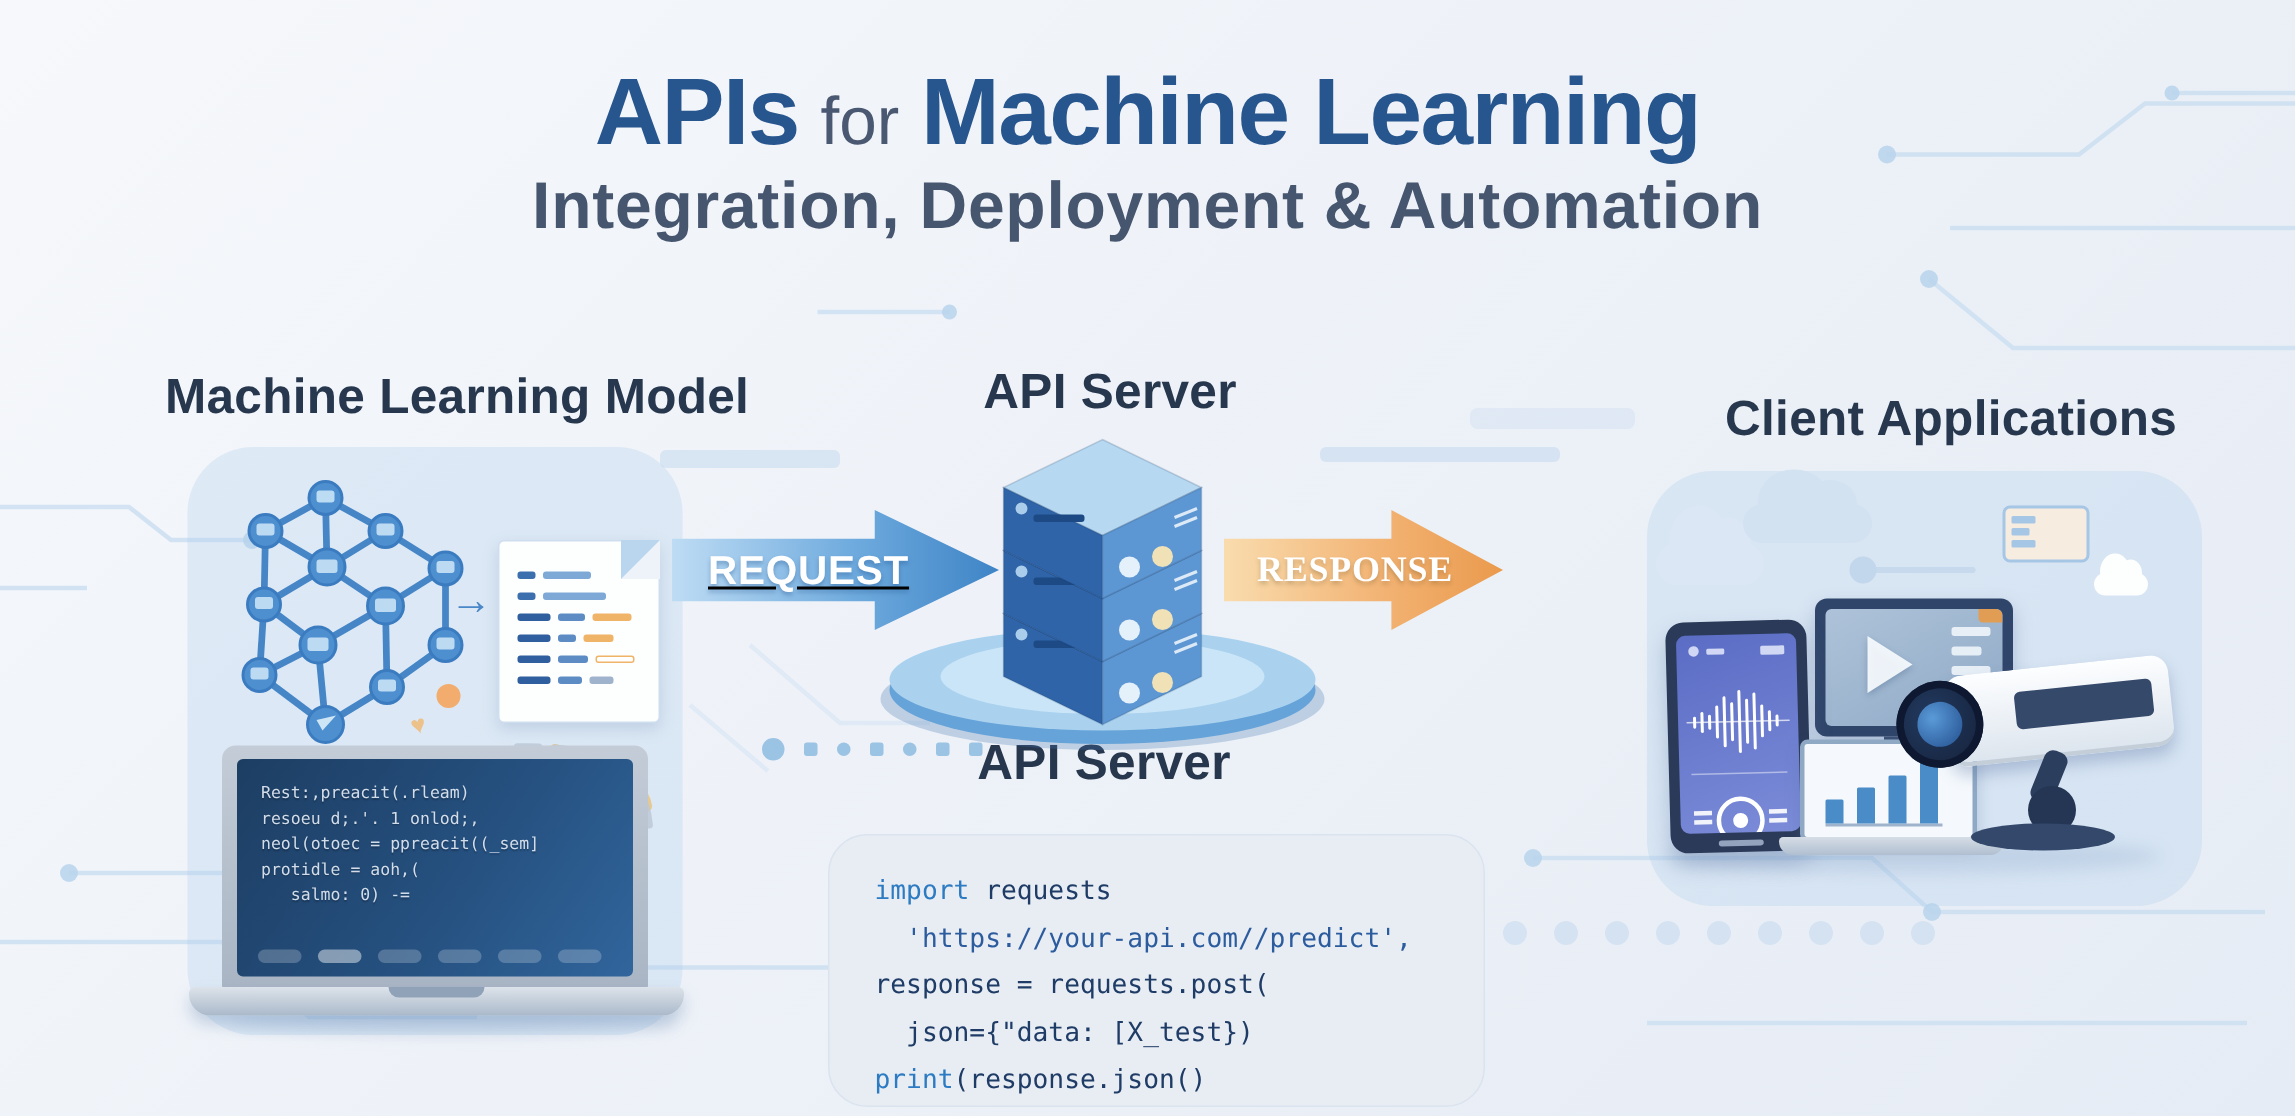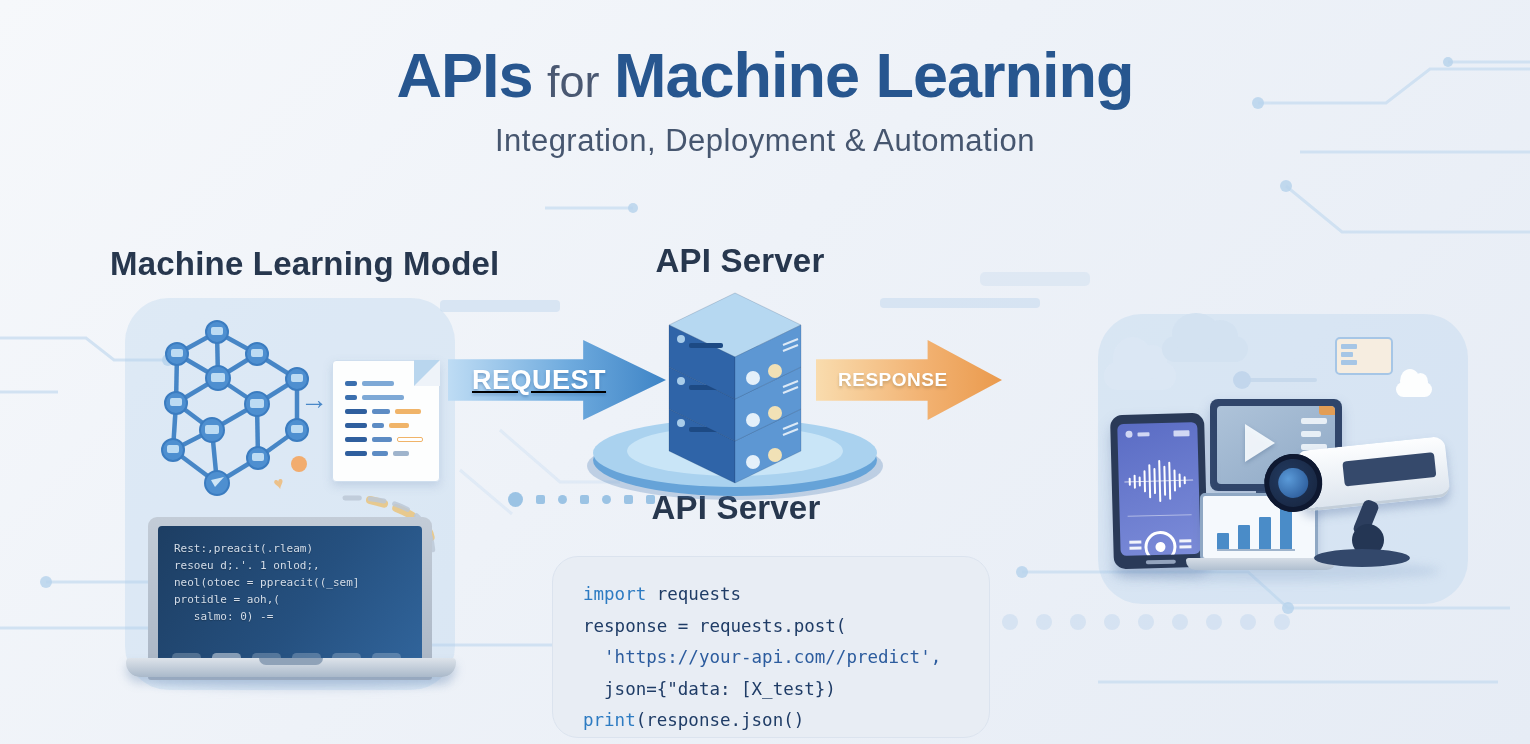--- a/index.html
+++ b/index.html
@@ -9,42 +9,42 @@
   .abs{position:absolute;}
 
   
   .bg-circuit{position:absolute;left:0;top:0;}
 
   
   .header{position:absolute;left:0;top:44px;width:100%;text-align:center;}
   .title{line-height:1;white-space:nowrap;}
   .t-strong{font-size:63px;font-weight:700;color:#27568f;letter-spacing:-1px;}
   .t-light{font-size:45px;font-weight:400;color:#4a5872;margin:0 10px;}
-  .subtitle{margin-top:16px;font-size:31px;font-weight:400;color:#46566f;letter-spacing:.5px;}
+  .subtitle{margin-top:6px;font-size:44px;font-weight:700;color:#46566f;letter-spacing:.5px;}
 
   .sec-heading{font-size:33px;font-weight:600;color:#27374e;letter-spacing:.2px;white-space:nowrap;}
 
   
   .panel{border-radius:44px;background:rgba(176,207,236,.32);}
 
   
   .doc{left:332px;top:360px;width:106px;height:120px;background:#fdfefe;border:1px solid #cfdeee;
        border-radius:4px;box-shadow:0 4px 10px rgba(110,140,180,.25);}
   .doc .fold{position:absolute;right:-1px;top:-1px;width:0;height:0;
        border-top:26px solid #eef3f9;border-left:26px solid #b9d6ee;transform:rotate(90deg);}
   .doc-rows{position:absolute;left:12px;top:20px;display:flex;flex-direction:column;gap:9px;}
   .doc-row{display:flex;gap:5px;align-items:center;}
   .db{height:5px;border-radius:2px;}
   .flow-arrow-mini{left:300px;top:384px;font-size:28px;color:#4a88c8;font-weight:700;}
   .orange-dot{left:291px;top:456px;width:16px;height:16px;border-radius:50%;background:#f2a966;opacity:.95;}
   .heart{left:274px;top:474px;font-size:17px;color:#ecc18a;transform:rotate(-14deg);}
 
   
   .laptop-screen{left:148px;top:497px;width:284px;height:163px;border-radius:9px 9px 3px 3px;
-      background:linear-gradient(180deg,#c3ccd7,#a9b5c4);padding:9px 10px;box-sizing:border-box;margin-top:20px;}
+      background:linear-gradient(180deg,#c3ccd7,#a9b5c4);padding:9px 10px;box-sizing:border-box;}
   .laptop-display{width:100%;height:100%;border-radius:4px;overflow:hidden;
       background:linear-gradient(125deg,#1d3e63 0%,#25507f 55%,#31659c 100%);position:relative;}
   .lap-lines{position:absolute;left:16px;top:14px;font-family:"DejaVu Sans Mono",monospace;
       font-size:11px;line-height:17px;color:#d3dde9;white-space:pre;text-shadow:0 1px 1px rgba(0,0,0,.25);}
   .lap-pills{position:absolute;left:14px;bottom:9px;display:flex;gap:11px;}
   .lap-pill{width:29px;height:9px;border-radius:5px;background:rgba(255,255,255,.22);}
   .laptop-base{left:126px;top:658px;width:330px;height:19px;border-radius:4px 4px 14px 14px;
       background:linear-gradient(180deg,#dde3ea,#aab9ca);box-shadow:0 6px 10px rgba(110,140,180,.35);}
   .laptop-base .notch{position:absolute;left:50%;top:0;transform:translateX(-50%);
       width:64px;height:7px;border-radius:0 0 8px 8px;background:#8fa2b8;}
@@ -52,21 +52,21 @@
   
   .flow-arrow{display:flex;align-items:center;}
   .flow-arrow .lbl{color:#fff;font-weight:700;letter-spacing:.5px;text-shadow:0 2px 3px rgba(70,60,20,.25);}
   .req{left:448px;top:340px;width:218px;height:80px;
       background:linear-gradient(90deg,#bedcf4,#6fabde 55%,#3e84c6);
       clip-path:polygon(0 24%,62% 24%,62% 0,100% 50%,62% 100%,62% 76%,0 76%);text-decoration:underline;}
   .req .lbl{margin-left:24px;font-size:27px;text-shadow:0 2px 3px rgba(25,75,135,.35);}
   .resp{left:816px;top:340px;width:186px;height:80px;
       background:linear-gradient(90deg,#f9dcae,#f2b272 58%,#ea9a4d);
       clip-path:polygon(0 24%,60% 24%,60% 0,100% 50%,60% 100%,60% 76%,0 76%);}
-  .resp .lbl{margin-left:22px;font-size:19px;}
+  .resp .lbl{margin-left:22px;font-size:24px;font-family:Liberation Serif, serif;}
 
   
   .code-box{left:552px;top:556px;width:438px;height:182px;background:#e8edf4;border:1px solid #dbe3ee;
       border-radius:26px;box-sizing:border-box;padding:22px 0 0 30px;
       font-family:"DejaVu Sans Mono",monospace;font-size:17.5px;line-height:31.5px;}
   .code-line{white-space:pre;}
   .c-kw{color:#2d7bc2;}
   .c-tx{color:#1f3c66;}
   .c-str{color:#2c5c9e;}
 
@@ -184,20 +184,21 @@
   <div class="title">
     <span class="t-strong">APIs</span>
     <span class="t-light">for</span>
     <span class="t-strong">Machine Learning</span>
   </div>
   <div class="subtitle">Integration, Deployment &amp; Automation</div>
 </div>
 
 <div class="abs sec-heading" style="left:110px;top:245px;">Machine Learning Model</div>
 <div class="abs sec-heading" style="left:620px;top:242px;width:240px;text-align:center;">API Server</div>
+<div class="abs sec-heading" style="left:1150px;top:260px;">Client Applications</div>
 <div class="abs sec-heading" style="left:625px;top:489px;width:222px;text-align:center;">API Server</div>
 
 <div class="abs panel" style="left:125px;top:298px;width:330px;height:392px;"></div>
 
 <svg class="abs" style="left:150px;top:312px;" width="190" height="195" viewBox="0 0 190 195">
   <g stroke="#3f81c4" stroke-width="4.5" opacity="0.95">
     <line x1="67" y1="20" x2="27" y2="42"></line>
         <line x1="67" y1="20" x2="107" y2="42"></line>
         <line x1="67" y1="20" x2="68" y2="66"></line>
     <line x1="27" y1="42" x2="68" y2="66"></line>
@@ -365,22 +366,22 @@
   <circle cx="96" cy="49" r="4" fill="#a9cdea"></circle>
       <rect x="104" y="53" width="34" height="5" rx="2" fill="#1d4a84"></rect>
   <circle cx="168" cy="88" r="7" fill="#e4f0fa"></circle>
       <circle cx="190" cy="81" r="7" fill="#f1e1b6"></circle>
   <path d="M198,55 L213,49 M198,61 L213,55" stroke="#dce9f6" stroke-width="2"></path>
 </svg>
 
 <div class="abs code-box">
   <div>
         <div class="code-line"><span class="c-kw">import</span><span class="c-tx"> requests</span></div>
+        <div class="code-line"><span class="c-str">  'https://your-api.com//predict',</span></div>
         <div class="code-line"><span class="c-tx">response = requests.post(</span></div>
-        <div class="code-line"><span class="c-str">  'https://your-api.com//predict',</span></div>
         <div class="code-line"><span class="c-tx">  json={"data: [X_test})</span></div>
         <div class="code-line"><span class="c-kw">print</span><span class="c-tx">(response.json()</span></div>
       </div>
 </div>
 
 <div class="abs panel" style="left:1098px;top:314px;width:370px;height:290px;"></div>
 
 <div class="abs cloud" style="left:1104px;top:362px;width:72px;height:28px;"></div>
 <div class="abs cloud" style="left:1162px;top:336px;width:86px;height:26px;background:#d3e2f1;"></div>
 <div class="abs cloud" style="left:1396px;top:382px;width:36px;height:15px;background:#fdfefe;"></div>

